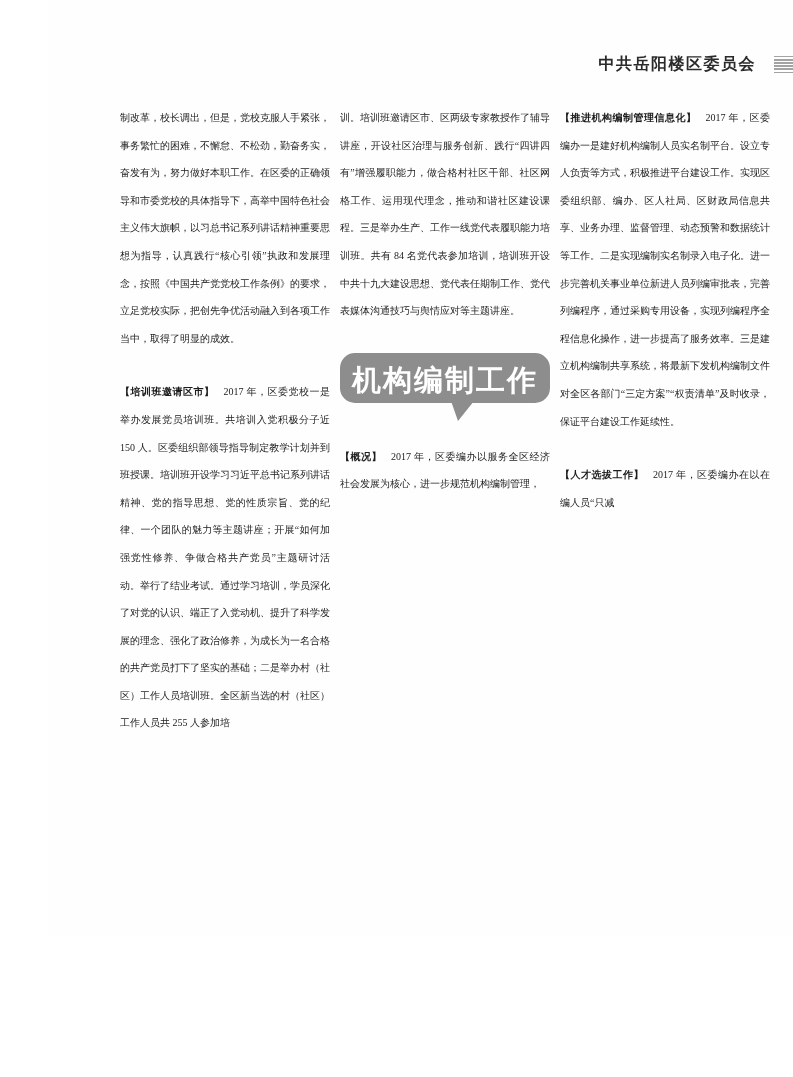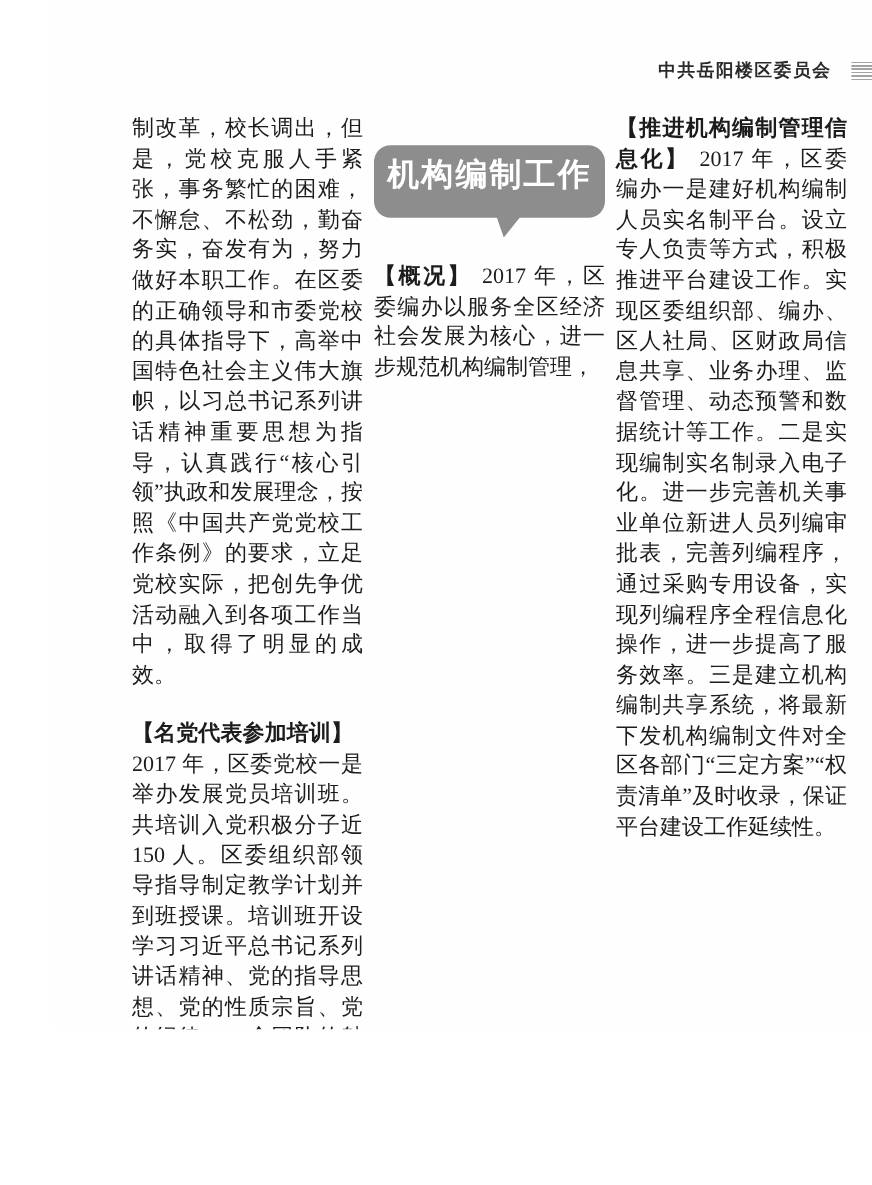--- a/index.html
+++ b/index.html
@@ -52,42 +52,42 @@
     left: 72px;
     top: 104px;
     width: 650px;
     display: flex;
     gap: 10px;
   }
   .col { width: 210px; }
 
   p.body-text {
     margin: 0 0 26px 0;
-    font-size: 20px;
+    font-size: 10px;
     line-height: 27.6px;
     text-align: justify;
     text-justify: inter-character;
     color: #1c1c1c;
   }
   p.body-text:last-child { margin-bottom: 0; }
 
   .para-head {
     font-family: "Liberation Sans", "DejaVu Sans", sans-serif;
     font-weight: 700;
     margin-right: 9px;
   }
 
   
   .bubble {
     position: relative;
     margin: 28px 0 40px 0;
     background: #8d8d8d;
     border-radius: 15px;
     text-align: center;
-    padding: 13px 0 24px 0;
+    padding: 13px 0 8px 0;
   }
   .bubble-text {
     color: #ffffff;
     font-family: "Liberation Sans", "DejaVu Sans", sans-serif;
     font-weight: 700;
     font-size: 29px;
     letter-spacing: 2px;
     line-height: 1;
     white-space: nowrap;
   }
@@ -119,32 +119,34 @@
 
   <header class="page-header">
     <span class="header-title">中共岳阳楼区委员会</span>
     <span class="header-lines"></span>
   </header>
 
   <main class="columns">
 
     <section class="col">
       <p class="body-text">制改革，校长调出，但是，党校克服人手紧张，事务繁忙的困难，不懈怠、不松劲，勤奋务实，奋发有为，努力做好本职工作。在区委的正确领导和市委党校的具体指导下，高举中国特色社会主义伟大旗帜，以习总书记系列讲话精神重要思想为指导，认真践行“核心引领”执政和发展理念，按照《中国共产党党校工作条例》的要求，立足党校实际，把创先争优活动融入到各项工作当中，取得了明显的成效。</p>
-      <p class="body-text"><span class="para-head">【名党代表参加培训】</span><span>2017 年，区委党校一是举办发展党员培训班。共培训入党积极分子近 150 人。区委组织部领导指导制定教学计划并到班授课。培训班开设学习习近平总书记系列讲话精神、党的指导思想、党的性质宗旨、党的纪律、一个团队的魅力等主题讲座；开展“如何加强党性修养、争做合格共产党员”主题研讨活动。举行了结业考试。通过学习培训，学员深化了对党的认识、端正了入党动机、提升了科学发展的理念、强化了政治修养，为成长为一名合格的共产党员打下了坚实的基础；二是举办村（社区）工作人员培训班。全区新当选的村（社区）工作人员共 255 人参加培</span></p>
+      <p class="body-text"><span class="para-head">【培训班邀请区市】</span><span>2017 年，区委党校一是举办发展党员培训班。共培训入党积极分子近 150 人。区委组织部领导指导制定教学计划并到班授课。培训班开设学习习近平总书记系列讲话精神、党的指导思想、党的性质宗旨、党的纪律、一个团队的魅力等主题讲座；开展“如何加强党性修养、争做合格共产党员”主题研讨活动。举行了结业考试。通过学习培训，学员深化了对党的认识、端正了入党动机、提升了科学发展的理念、强化了政治修养，为成长为一名合格的共产党员打下了坚实的基础；二是举办村（社区）工作人员培训班。全区新当选的村（社区）工作人员共 255 人参加培</span></p>
     </section>
 
     <section class="col">
+      <p class="body-text">训。培训班邀请区市、区两级专家教授作了辅导讲座，开设社区治理与服务创新、践行“四讲四有”增强履职能力，做合格村社区干部、社区网格工作、运用现代理念，推动和谐社区建设课程。三是举办生产、工作一线党代表履职能力培训班。共有 84 名党代表参加培训，培训班开设中共十九大建设思想、党代表任期制工作、党代表媒体沟通技巧与舆情应对等主题讲座。</p>
       <div class="bubble">
         <span class="bubble-text">机构编制工作</span>
         <span class="bubble-tail"></span>
       </div>
       <p class="body-text"><span class="para-head">【概况】</span><span>2017 年，区委编办以服务全区经济社会发展为核心，进一步规范机构编制管理，</span></p>
     </section>
 
     <section class="col">
       <p class="body-text"><span class="para-head">【推进机构编制管理信息化】</span><span>2017 年，区委编办一是建好机构编制人员实名制平台。设立专人负责等方式，积极推进平台建设工作。实现区委组织部、编办、区人社局、区财政局信息共享、业务办理、监督管理、动态预警和数据统计等工作。二是实现编制实名制录入电子化。进一步完善机关事业单位新进人员列编审批表，完善列编程序，通过采购专用设备，实现列编程序全程信息化操作，进一步提高了服务效率。三是建立机构编制共享系统，将最新下发机构编制文件对全区各部门“三定方案”“权责清单”及时收录，保证平台建设工作延续性。</span></p>
+      <p class="body-text"><span class="para-head">【人才选拔工作】</span><span>2017 年，区委编办在以在编人员“只减</span></p>
     </section>
 
   </main>
 
   <div class="page-number">115</div>
 
 </div>
 
 </body></html>

